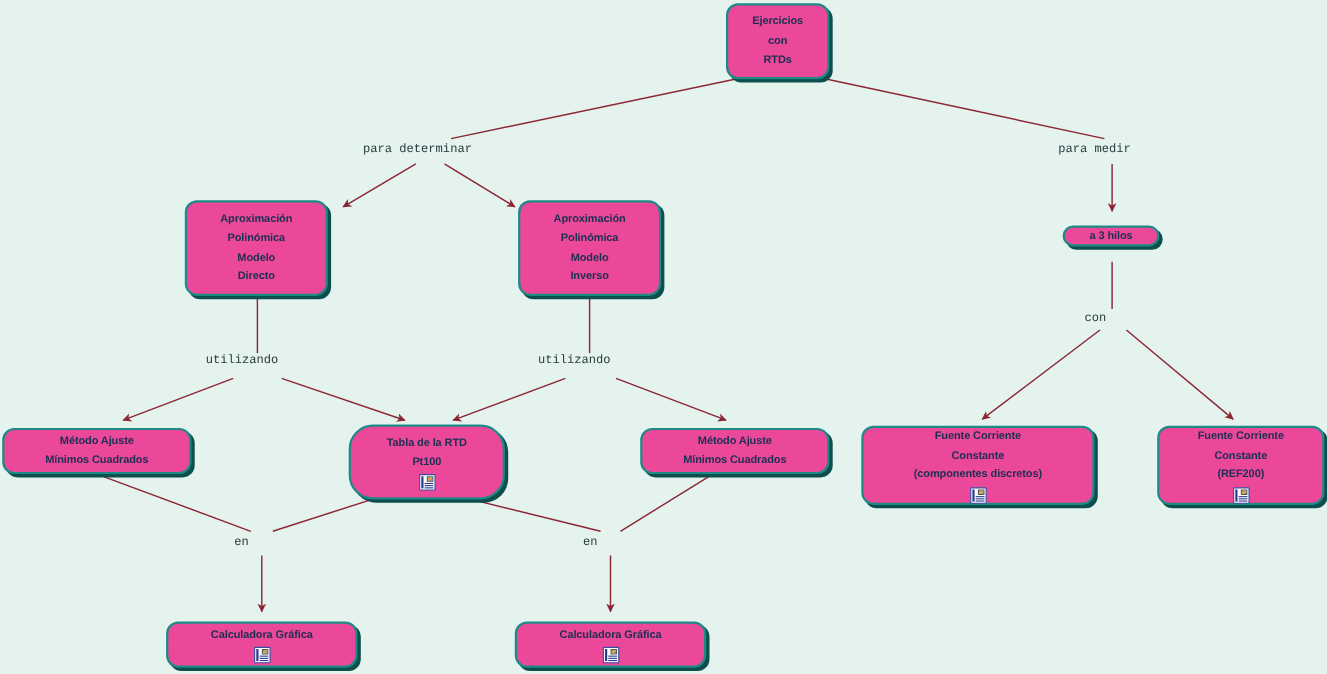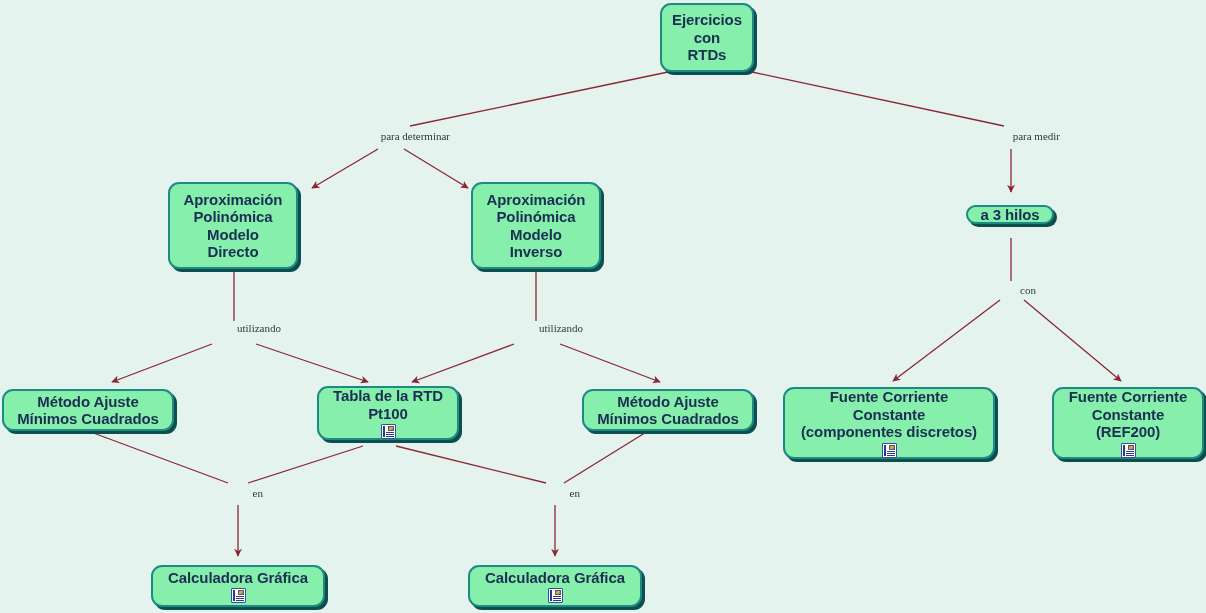--- a/index.html
+++ b/index.html
@@ -26,32 +26,32 @@
     top: 0;
     width: 1206px;
     height: 613px;
     pointer-events: none;
   }
 
   
   .node {
     position: absolute;
     box-sizing: border-box;
-    background: #86efac;
+    background: #ec4899;
     border: 2px solid #1d8a86;
     border-radius: 11px;
     box-shadow: 3px 3px 0 0 #0d4f4c;
     display: flex;
     flex-direction: column;
     align-items: center;
     justify-content: center;
     text-align: center;
     color: #1b2f52;
     font-weight: bold;
-    font-size: 15px;
+    font-size: 10px;
     line-height: 17.5px;
     letter-spacing: -0.1px;
     padding: 3px 6px;
   }
   .node .label {
     display: block;
     white-space: pre-line;
   }
 
   
@@ -92,28 +92,28 @@
     height: 1px;
     background: #2a3b8f;
   }
   .res-icon .l1 { top: 7px;  width: 8px; }
   .res-icon .l2 { top: 9px;  width: 8px; }
   .res-icon .l3 { top: 11px; width: 8px; }
 
   
   .linkword {
     position: absolute;
-    font-family: Liberation Serif, serif;
+    font-family: Liberation Mono, monospace;
     font-size: 11px;
     font-weight: normal;
     color: #263c3c;
     background: transparent;
     white-space: nowrap;
     line-height: 13px;
-    text-align: right;
+    text-align: left;
   }
 </style>
 </head>
 <body>
 
 <div id="canvas">
 
   <svg id="links-layer" width="1206" height="613" viewBox="0 0 1206 613">
     <defs>
       <marker id="ah" markerWidth="9" markerHeight="9" refX="7.2" refY="4.5" orient="auto" markerUnits="userSpaceOnUse">
@@ -186,21 +186,21 @@
 
   <div class="node" style="left:966px; top:205px; width:88px; height:19px;">
     <span class="label">a 3 hilos</span>
   </div>
 
   <div class="node" style="left:2px; top:389px; width:172px; height:42px;">
     <span class="label">Método Ajuste
 Mínimos Cuadrados</span>
   </div>
 
-  <div class="node" style="left:317px; top:386px; width:142px; height:54px;">
+  <div class="node" style="left:317px; top:386px; width:142px; height:68px;border-radius:22px;">
     <span class="label">Tabla de la RTD
 Pt100</span>
     <span class="res-icon">
       <span class="page"></span>
         <span class="thumb"></span>
       <span class="ln l1"></span>
         <span class="ln l2"></span>
         <span class="ln l3"></span>
     </span>
   </div>

